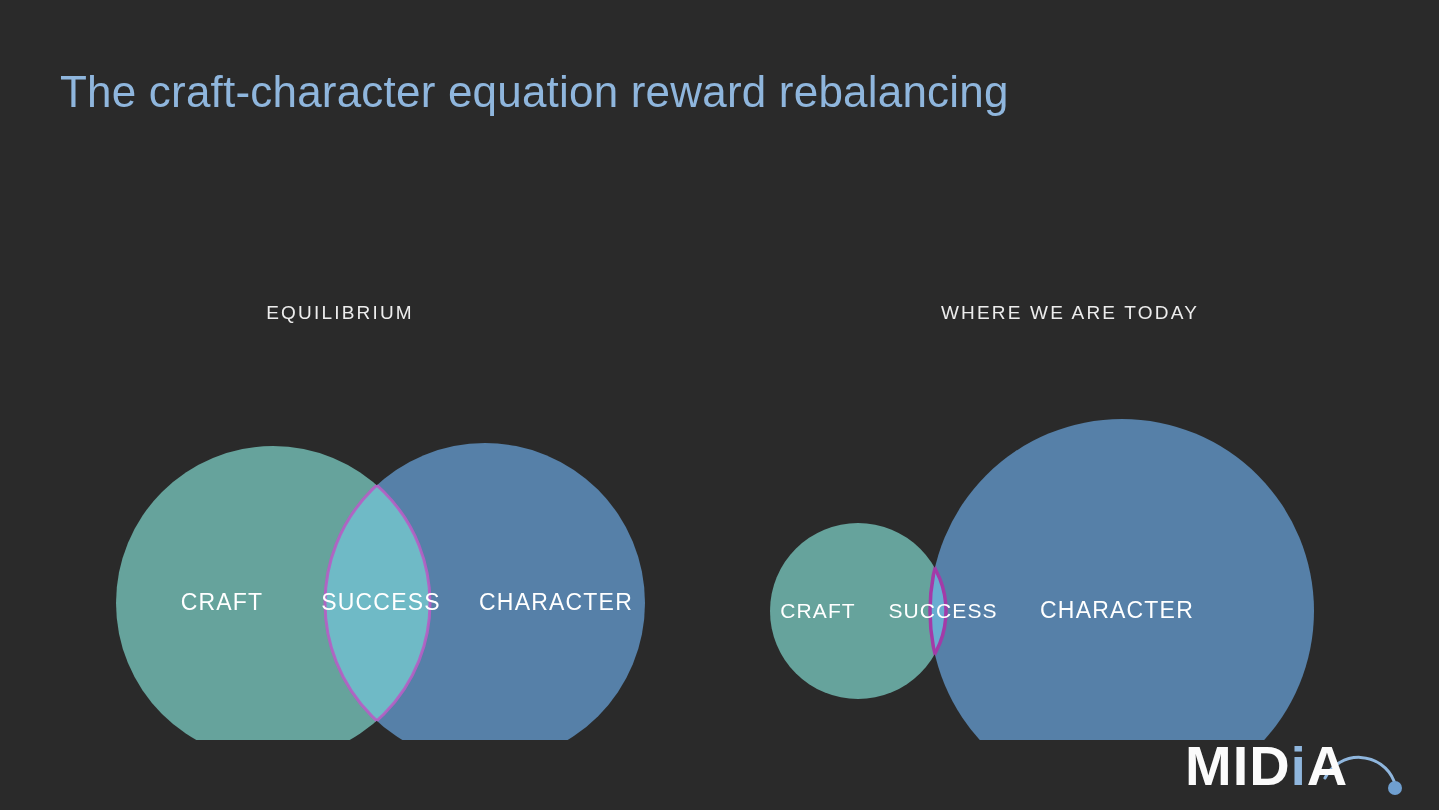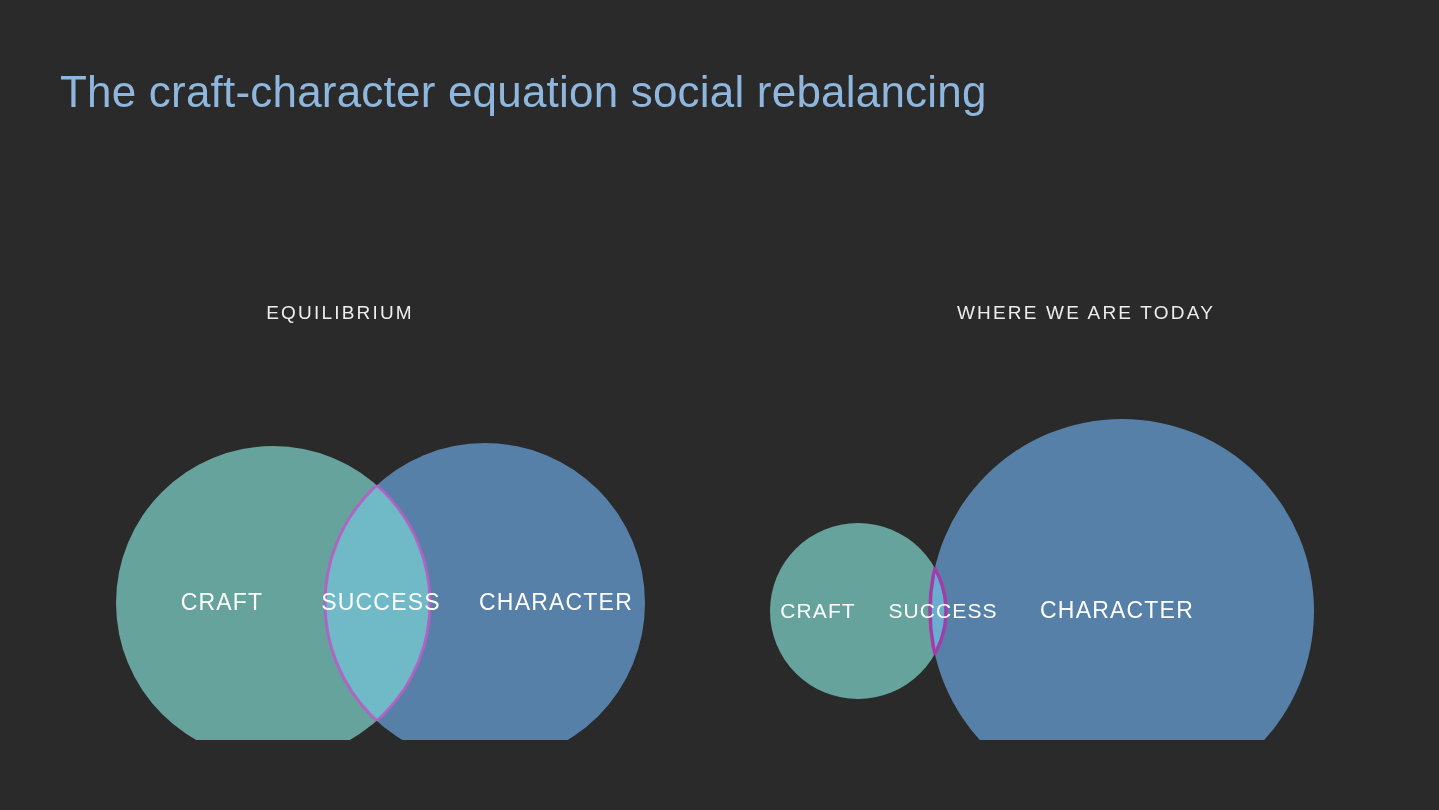--- a/index.html
+++ b/index.html
@@ -60,21 +60,21 @@
     top: 22px;
     width: 100%;
     text-align: center;
     font-size: 19px;
     letter-spacing: 2.2px;
     color: #ededed;
     font-weight: 400;
     white-space: nowrap;
   }
   .venn-group.left .venn-caption  { left: -40px; }
-  .venn-group.right .venn-caption { left: 16px; text-align: center; }
+  .venn-group.right .venn-caption { left: 0; text-align: center; }
 
   .venn-svg {
     position: absolute;
     left: 0;
     top: 60px;
   }
 
   .venn-label {
     fill: #ffffff;
     font-family: "Liberation Sans", sans-serif;
@@ -105,21 +105,21 @@
   .logo-wordmark .dot-i {
     color: #8fb6dd;
     font-size: 54px;
   }
 </style>
 </head>
 <body>
 
 <div class="slide">
 
-  <h1 class="slide-title">The craft-character equation social rebalancing</h1>
+  <h1 class="slide-title">The craft-character equation reward rebalancing</h1>
 
 
   <div class="venn-area">
 
     <div class="venn-group left">
       <div class="venn-caption">EQUILIBRIUM</div>
 
       <svg class="venn-svg" width="640" height="400" viewBox="0 0 640 400">
         <defs>
           <clipPath id="clipCraftL">
@@ -172,14 +172,21 @@
         <circle cx="118" cy="271" r="88" fill="none" stroke="#a33ba8" stroke-width="3.5" clip-path="url(#clipCharR)"></circle>
 
         <text class="venn-label" x="78" y="272" font-size="21" letter-spacing="1.1">CRAFT</text>
         <text class="venn-label" x="203" y="272" font-size="21" letter-spacing="1.1">SUCCESS</text>
         <text class="venn-label" x="377" y="272" font-size="23" letter-spacing="1.2">CHARACTER</text>
       </svg>
     </div>
 
   </div>
 
+  <div class="logo">
+    <svg width="232" height="74" viewBox="0 0 232 74" style="position:absolute;left:0;top:0;">
+      <path d="M 140 52 A 38 38 0 0 1 209 55" fill="none" stroke="#8fb6dd" stroke-width="3" stroke-linecap="round"></path>
+      <circle cx="210" cy="62" r="7" fill="#6f9fd0"></circle>
+    </svg>
+    <div class="logo-wordmark"><span>MID</span><span class="dot-i">i</span><span>A</span></div>
+  </div>
 
 </div>
 
 </body></html>

